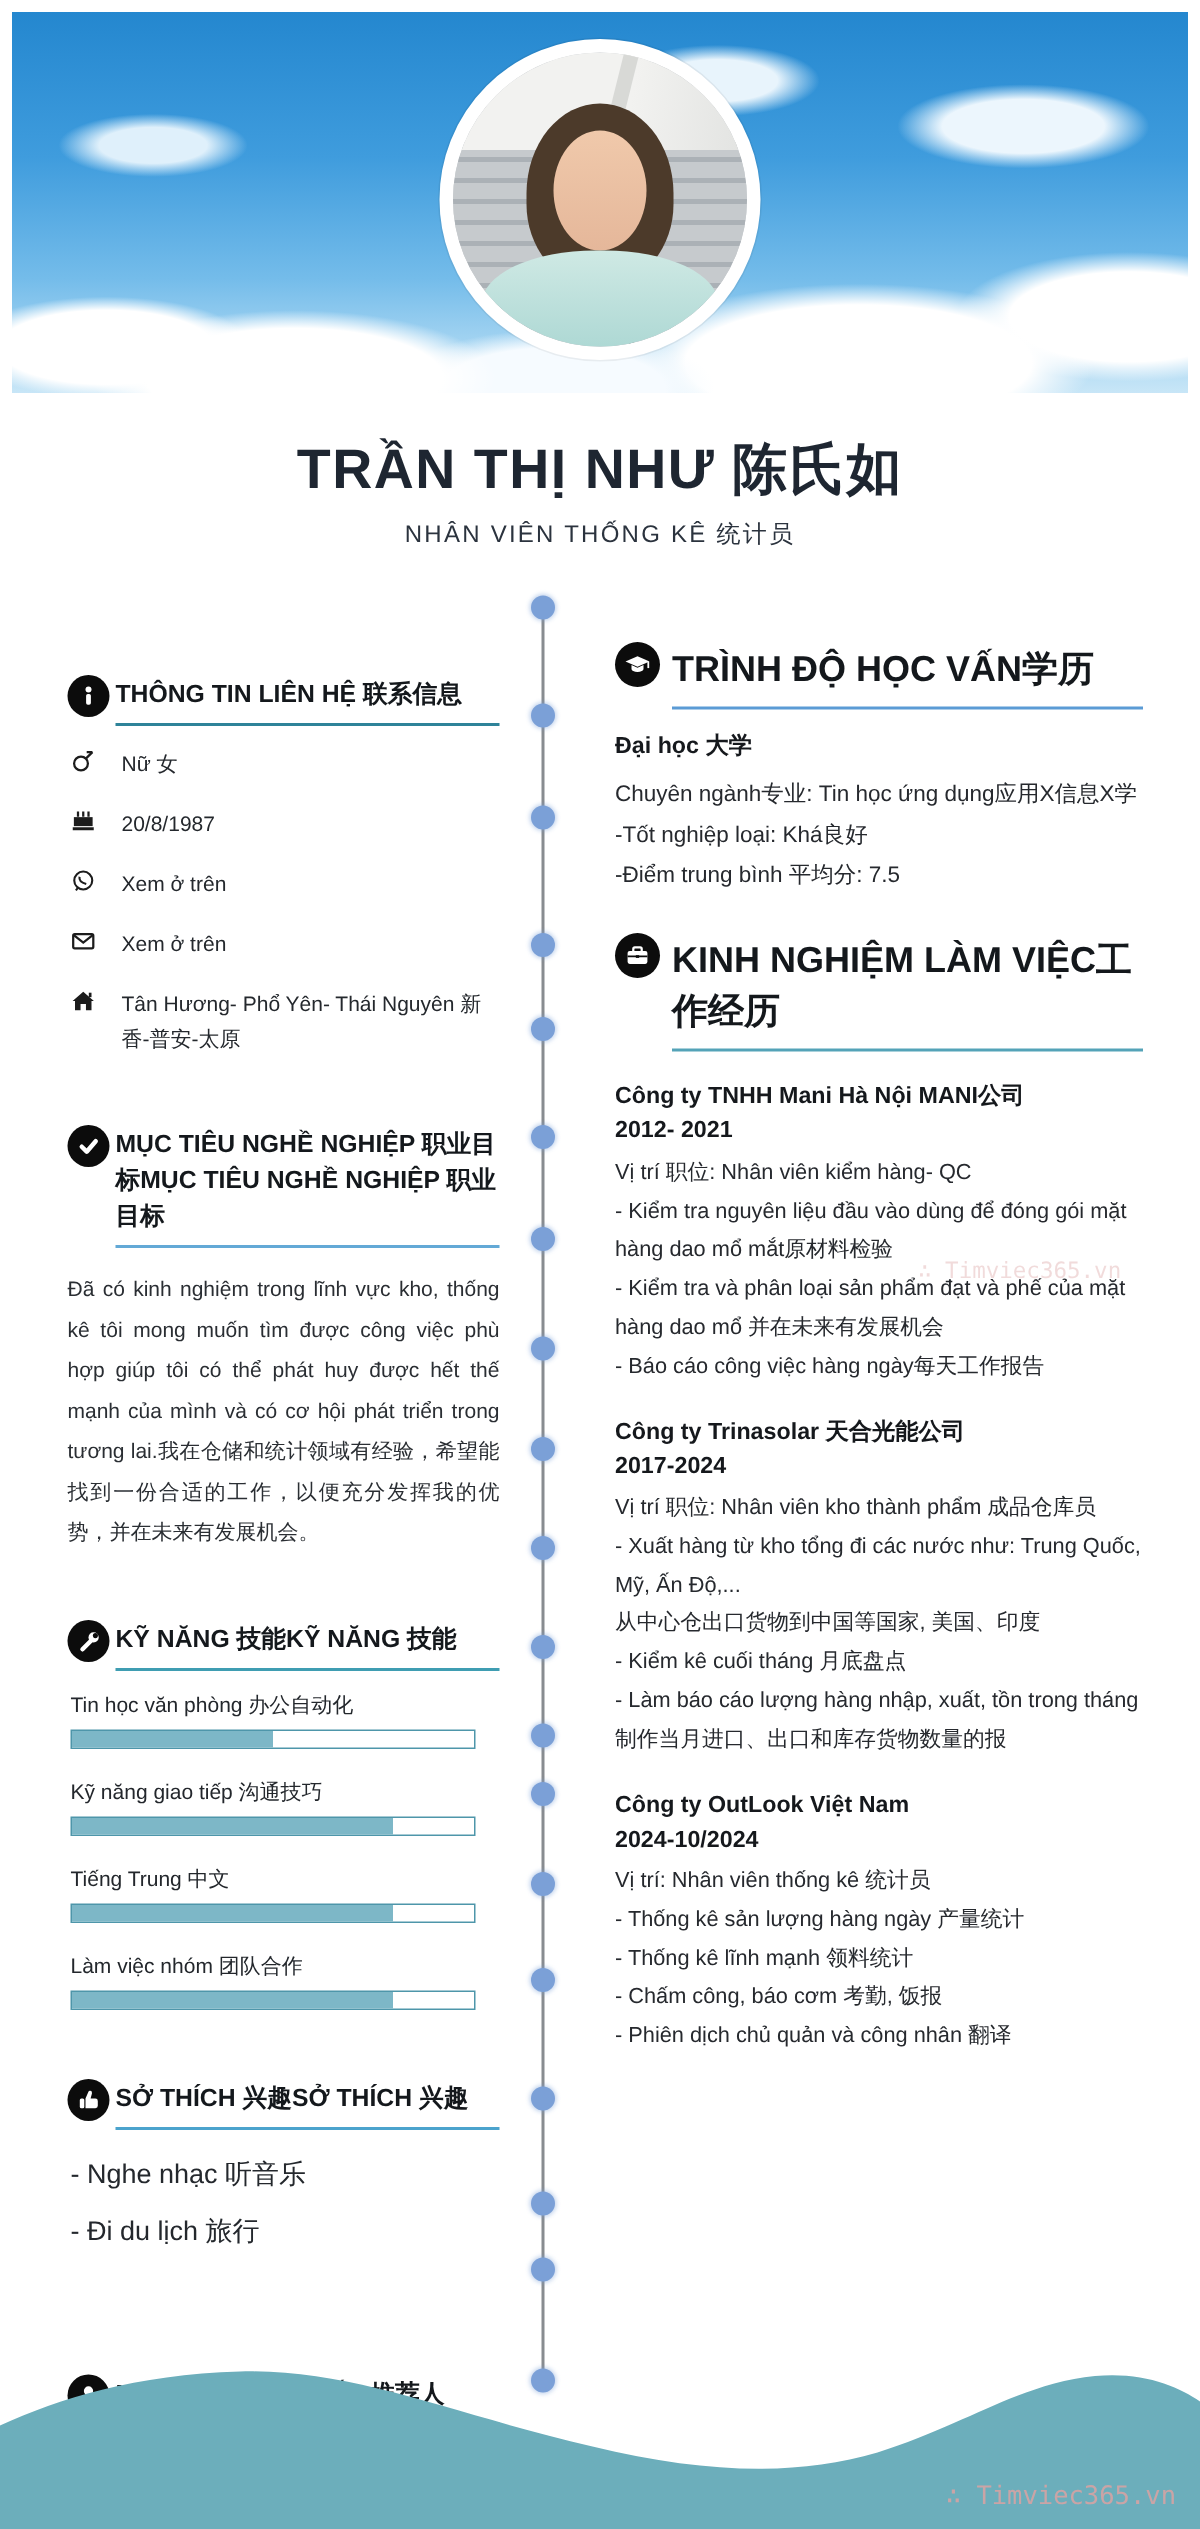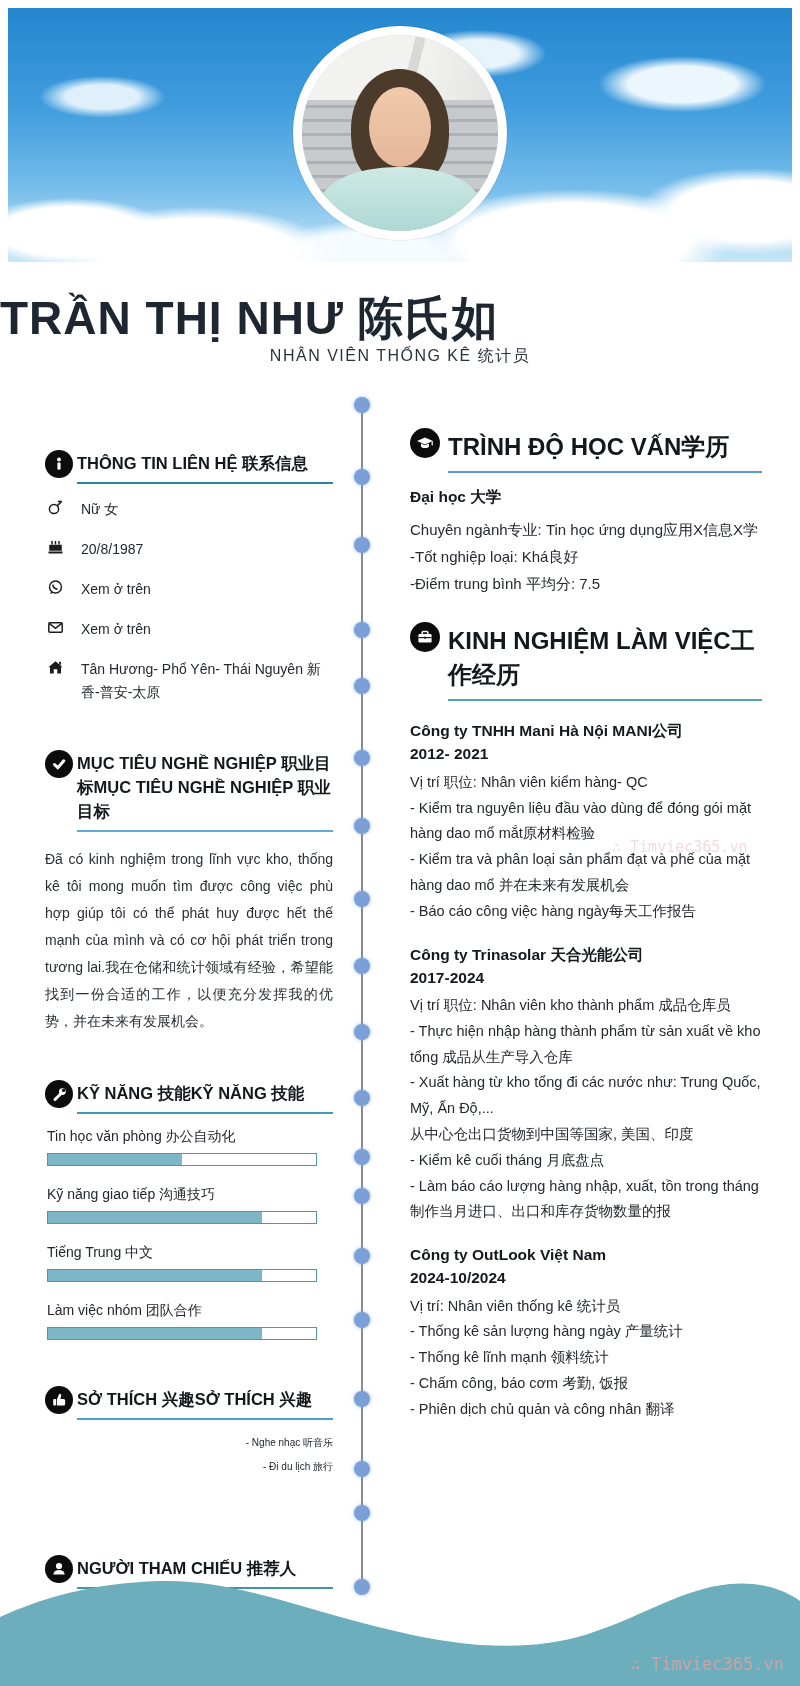--- a/index.html
+++ b/index.html
@@ -32,22 +32,22 @@
       linear-gradient(90deg,rgba(0,0,0,0) 0 60%,rgba(80,86,92,.45) 60% 61.5%,rgba(0,0,0,0) 61.5%),
       repeating-linear-gradient(180deg,#c6cacd 0 11px,#abb1b6 11px 14px);}
   .av-hair{position:absolute;left:50%;top:34px;transform:translateX(-50%);
     width:98px;height:120px;background:#4c3a2a;border-radius:52% 52% 46% 46%;}
   .av-face{position:absolute;left:50%;top:52px;transform:translateX(-50%);
     width:62px;height:80px;background:linear-gradient(#f0c9ab,#e5b79a);border-radius:50%;}
   .av-body{position:absolute;left:50%;bottom:-10px;transform:translateX(-50%);
     width:158px;height:74px;background:linear-gradient(#cfe9e4,#a9d6d2);border-radius:48% 48% 0 0;}
 
   
-  .name{position:absolute;left:0;top:288px;width:100%;margin:0;
-    font-size:46px;font-weight:bold;letter-spacing:1px;color:var(--title_color,#1e2631);}
+  .name{position:absolute;left:0;top:288px;width:100%;margin:0;text-align:center;
+    font-size:37px;font-weight:bold;letter-spacing:1px;color:var(--title_color,#1e2631);}
   .role{position:absolute;left:0;top:346px;width:100%;text-align:center;
     font-size:16px;letter-spacing:1.5px;color:#2b333e;}
 
   
   .timeline{position:absolute;left:0;top:0;width:800px;height:1686px;pointer-events:none;}
   .tline{position:absolute;left:361px;top:398px;width:2px;height:1190px;background:#888c90;}
   .tdot{position:absolute;left:354px;width:16px;height:16px;border-radius:50%;
     background:var(--dot_blue,#7ba0d7);box-shadow:0 0 3px 1px rgba(123,160,215,.45);}
 
   
@@ -80,21 +80,21 @@
   
   .obj-body{font-size:14px;line-height:1.92;text-align:justify;color:#2a2e33;}
 
   
   .skill{margin:0 0 20px 2px;}
   .s-label{font-size:14px;margin-bottom:7px;color:#23272c;}
   .s-bar{width:268px;height:11px;border:1px solid var(--bar_border,#4e96aa);background:#fff;}
   .s-fill{height:100%;background:var(--bar_fill,#7db7c7);}
 
   
-  .plain-line{font-size:10px;line-height:1.75;margin:0 0 6px 2px;text-align:right;}
+  .plain-line{font-size:18px;line-height:1.75;margin:0 0 6px 2px;}
   .refs-line{font-size:14px;line-height:1.9;margin:0 0 4px 2px;}
   .sec-refs{margin-top:82px;}
   .sec-hobby{margin-bottom:40px;}
 
   
   .degree{font-weight:bold;font-size:15.5px;margin:4px 0 8px 0;color:#16191d;}
   .edu-line{font-size:15px;line-height:1.82;color:#26292e;}
   .job{margin:18px 0 6px 0;}
   .job-company{font-weight:bold;font-size:15.5px;line-height:1.55;color:#15181c;}
   .job-period{font-weight:bold;font-size:15.5px;line-height:1.45;color:#15181c;margin-bottom:4px;}
@@ -331,21 +331,20 @@
         <div class="job-line">Vị trí 职位: Nhân viên kiểm hàng- QC</div>
         <div class="job-line">- Kiểm tra nguyên liệu đầu vào dùng để đóng gói mặt hàng dao mổ mắt原材料检验</div>
         <div class="job-line">- Kiểm tra và phân loại sản phẩm đạt và phế của mặt hàng dao mổ 并在未来有发展机会</div>
         <div class="job-line">- Báo cáo công việc hàng ngày每天工作报告</div>
       </div>
 
       <div class="job">
         <div class="job-company">Công ty Trinasolar 天合光能公司</div>
         <div class="job-period">2017-2024</div>
         <div class="job-line">Vị trí 职位: Nhân viên kho thành phẩm 成品仓库员</div>
-        <div class="job-line">- Thực hiện nhập hàng thành phẩm từ sản xuất về kho tổng 成品从生产导入仓库</div>
         <div class="job-line">- Xuất hàng từ kho tổng đi các nước như: Trung Quốc, Mỹ, Ấn Độ,...</div>
         <div class="job-line">从中心仓出口货物到中国等国家, 美国、印度</div>
         <div class="job-line">- Kiểm kê cuối tháng 月底盘点</div>
         <div class="job-line">- Làm báo cáo lượng hàng nhập, xuất, tồn trong tháng 制作当月进口、出口和库存货物数量的报</div>
       </div>
 
       <div class="job">
         <div class="job-company">Công ty OutLook Việt Nam</div>
         <div class="job-period">2024-10/2024</div>
         <div class="job-line">Vị trí: Nhân viên thống kê 统计员</div>

